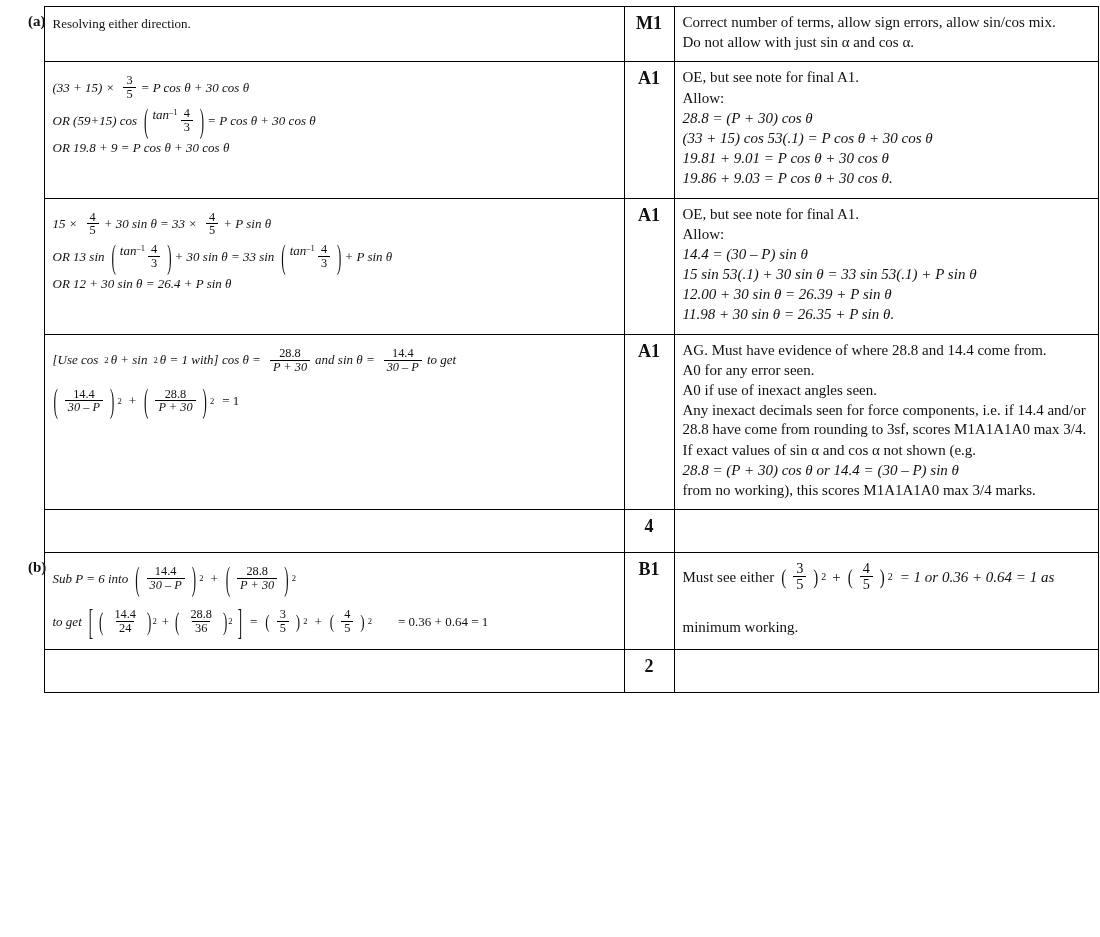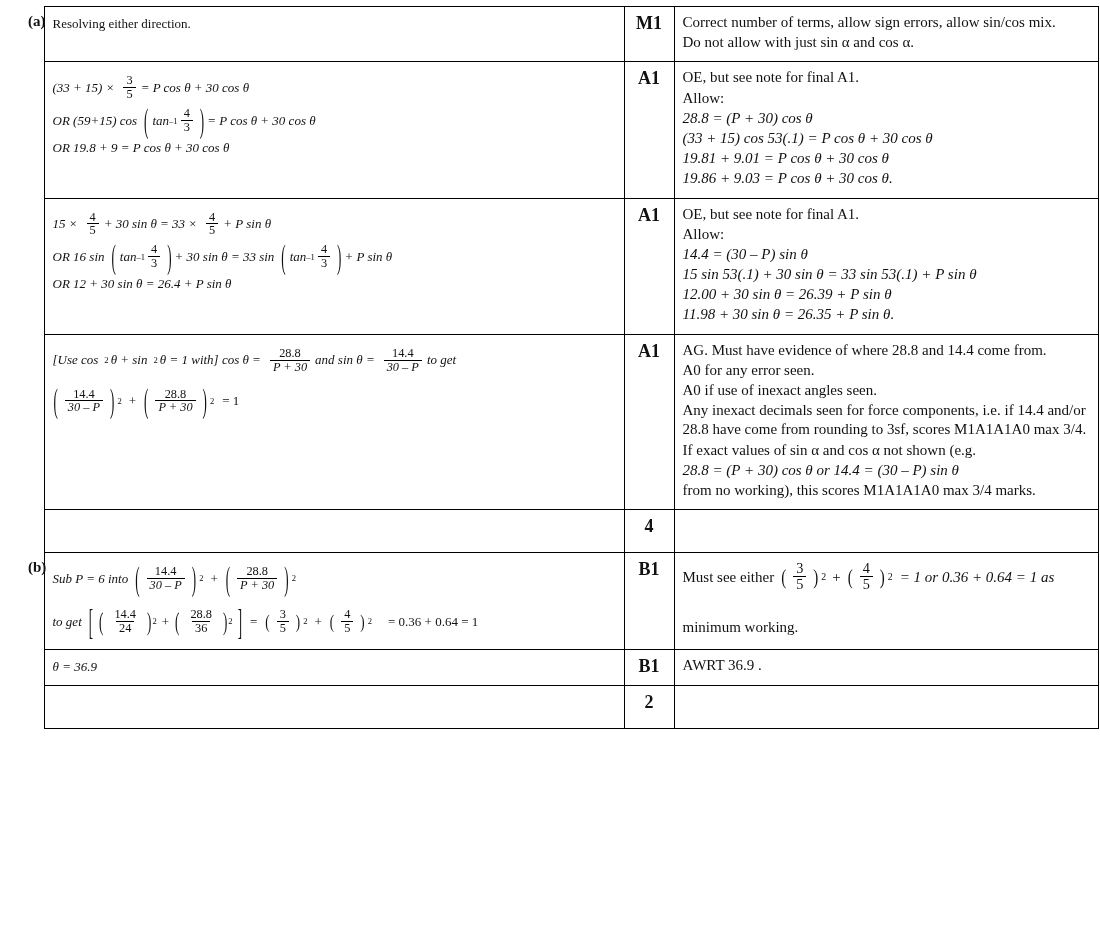--- a/index.html
+++ b/index.html
@@ -94,21 +94,21 @@
   }
   .par > .pl, .par > .pr {
     display: inline-block;
     font-size: 1.0em;
     transform: scaleY(2.0);
     transform-origin: center;
     padding: 0 1px;
   }
   .par.big > .pl, .par.big > .pr { transform: scaleY(2.6); }
   .par.small > .pl, .par.small > .pr { transform: scaleY(1.45); }
-  .par .inner { padding: 0 3px; display: inline-flex; align-items: center; }
+  .par .inner { padding: 0 3px; display: inline-flex; align-items: flex-start; }
 
   .brk {
     display: inline-flex;
     align-items: center;
     vertical-align: middle;
   }
   .brk > .bl, .brk > .br {
     display: inline-block;
     transform: scaleY(2.8);
     transform-origin: center;
@@ -202,21 +202,21 @@
           </span>
           <span class="txt it">+ 30 sin θ = 33 ×</span>
           <span class="frac">
             <span class="num">4</span>
             <span class="den">5</span>
           </span>
           <span class="it">+ P sin θ</span>
         </div>
 
         <div class="mathline gap-l">
-          <span class="txt it">OR  16 sin</span>
+          <span class="txt it">OR  13 sin</span>
           <span class="par big">
             <span class="pl">(</span>
             <span class="inner">
               <span class="it">tan</span>
                   <sup class="pw">–1</sup>
               <span class="frac">
                 <span class="num">4</span>
                 <span class="den">3</span>
               </span>
             </span>
@@ -398,21 +398,21 @@
             <span class="pl">(</span>
             <span class="inner">
               <span class="frac">
                 <span class="num">4</span>
                 <span class="den">5</span>
               </span>
             </span>
             <span class="pr">)</span>
           </span>
               <sup class="pw">2</sup>
-          <span class="txt" style="margin-left:14px;">= 0.36 + 0.64 = 1</span>
+          <span class="txt" style="margin-left:24px;">= 0.36 + 0.64 = 1</span>
         </div>
       </td>
       <td class="mark">B1</td>
       <td class="note">
         <div class="mathline" style="margin-top:2px;">
           <span class="txt">Must see either</span>
           <span class="par small">
             <span class="pl">(</span>
             <span class="inner">
               <span class="frac">
@@ -434,30 +434,20 @@
             </span>
             <span class="pr">)</span>
           </span>
               <sup class="pw">2</sup>
           <span class="txt" style="margin-left:5px;font-style:italic;">= 1 or  0.36 + 0.64 = 1 as</span>
         </div>
         <p style="margin-top:26px;">minimum working.</p>
       </td>
     </tr>
 
-    <tr>
-      <td class="label"></td>
-      <td class="work">
-        <span class="ln it">θ = 36.9</span>
-      </td>
-      <td class="mark">B1</td>
-      <td class="note">
-        <p>AWRT 36.9 .</p>
-      </td>
-    </tr>
 
     <tr class="row-empty">
       <td class="label"></td>
       <td class="work"></td>
       <td class="mark">2</td>
       <td class="note"></td>
     </tr>
   </tbody>
     </table>
 </div>

